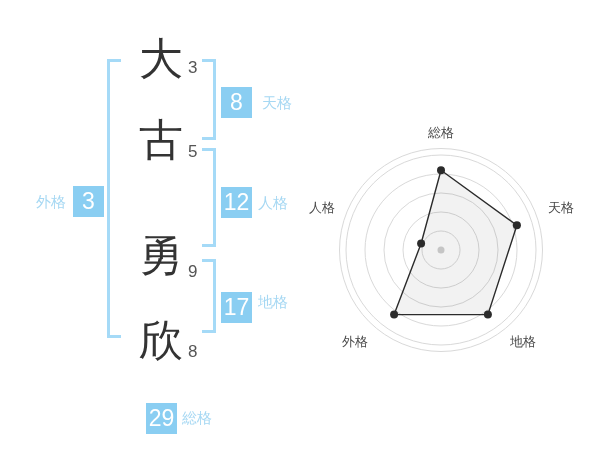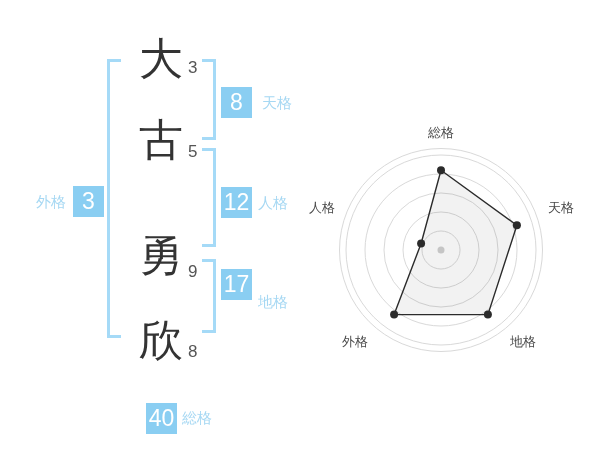--- a/index.html
+++ b/index.html
@@ -50,27 +50,27 @@
   <div class="bracketR" style="left:202px;top:59px;height:75px"></div>
   <div class="bracketR" style="left:202px;top:148px;height:93px"></div>
   <div class="bracketR" style="left:202px;top:259px;height:68px"></div>
 
   <div class="badge" style="left:221px;top:87px">8</div>
   <div class="blabel" style="left:262px;top:95px">天格</div>
 
   <div class="badge" style="left:221px;top:187px">12</div>
   <div class="blabel" style="left:258px;top:195px">人格</div>
 
-  <div class="badge" style="left:221px;top:269px">17</div>
+  <div class="badge" style="left:221px;top:292px">17</div>
   <div class="blabel" style="left:258px;top:294px">地格</div>
 
   <div class="blabel" style="left:36px;top:194px">外格</div>
   <div class="badge" style="left:73px;top:186px">3</div>
 
-  <div class="badge" style="left:146px;top:403px">40</div>
+  <div class="badge" style="left:146px;top:403px">29</div>
   <div class="blabel" style="left:182px;top:410px">総格</div>
 
   <svg id="radar" class="radar" width="300" height="245" viewBox="0 0 300 245">
       <circle cx="146" cy="132" r="19" fill="none" stroke="#d9d9d9" stroke-width="1"></circle>
       <circle cx="146" cy="132" r="38" fill="none" stroke="#d9d9d9" stroke-width="1"></circle>
       <circle cx="146" cy="132" r="57" fill="none" stroke="#d9d9d9" stroke-width="1"></circle>
       <circle cx="146" cy="132" r="76" fill="none" stroke="#d9d9d9" stroke-width="1"></circle>
       <circle cx="146" cy="132" r="95" fill="none" stroke="#d9d9d9" stroke-width="1"></circle>
       <circle cx="146" cy="132" r="101.5" fill="none" stroke="#d9d9d9" stroke-width="1"></circle>
       <polygon points="146.0,52.2 221.9,107.3 192.9,196.6 99.1,196.6 126.1,125.5" fill="rgba(0,0,0,0.05)" stroke="#2b2b2b" stroke-width="1.4" stroke-linejoin="round"></polygon>

